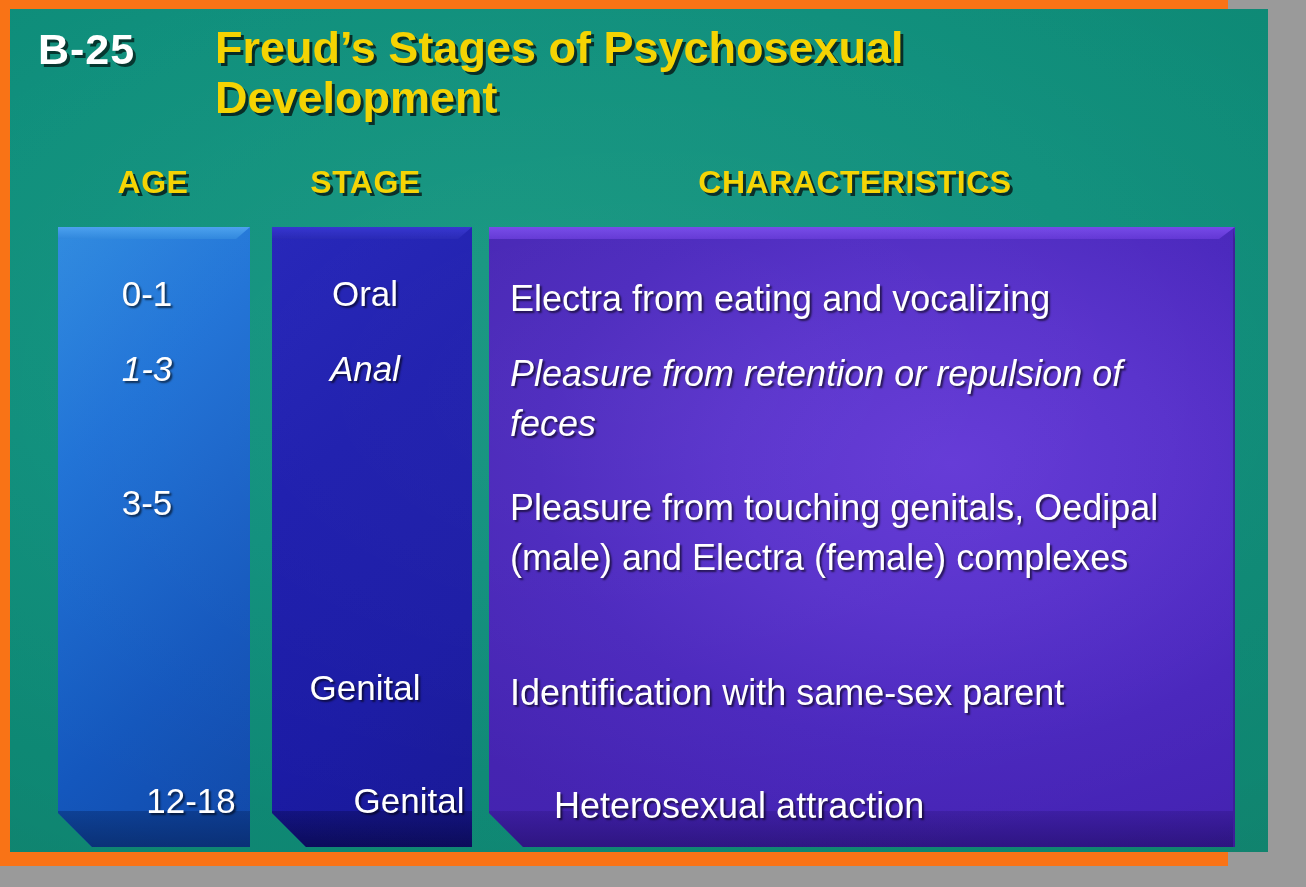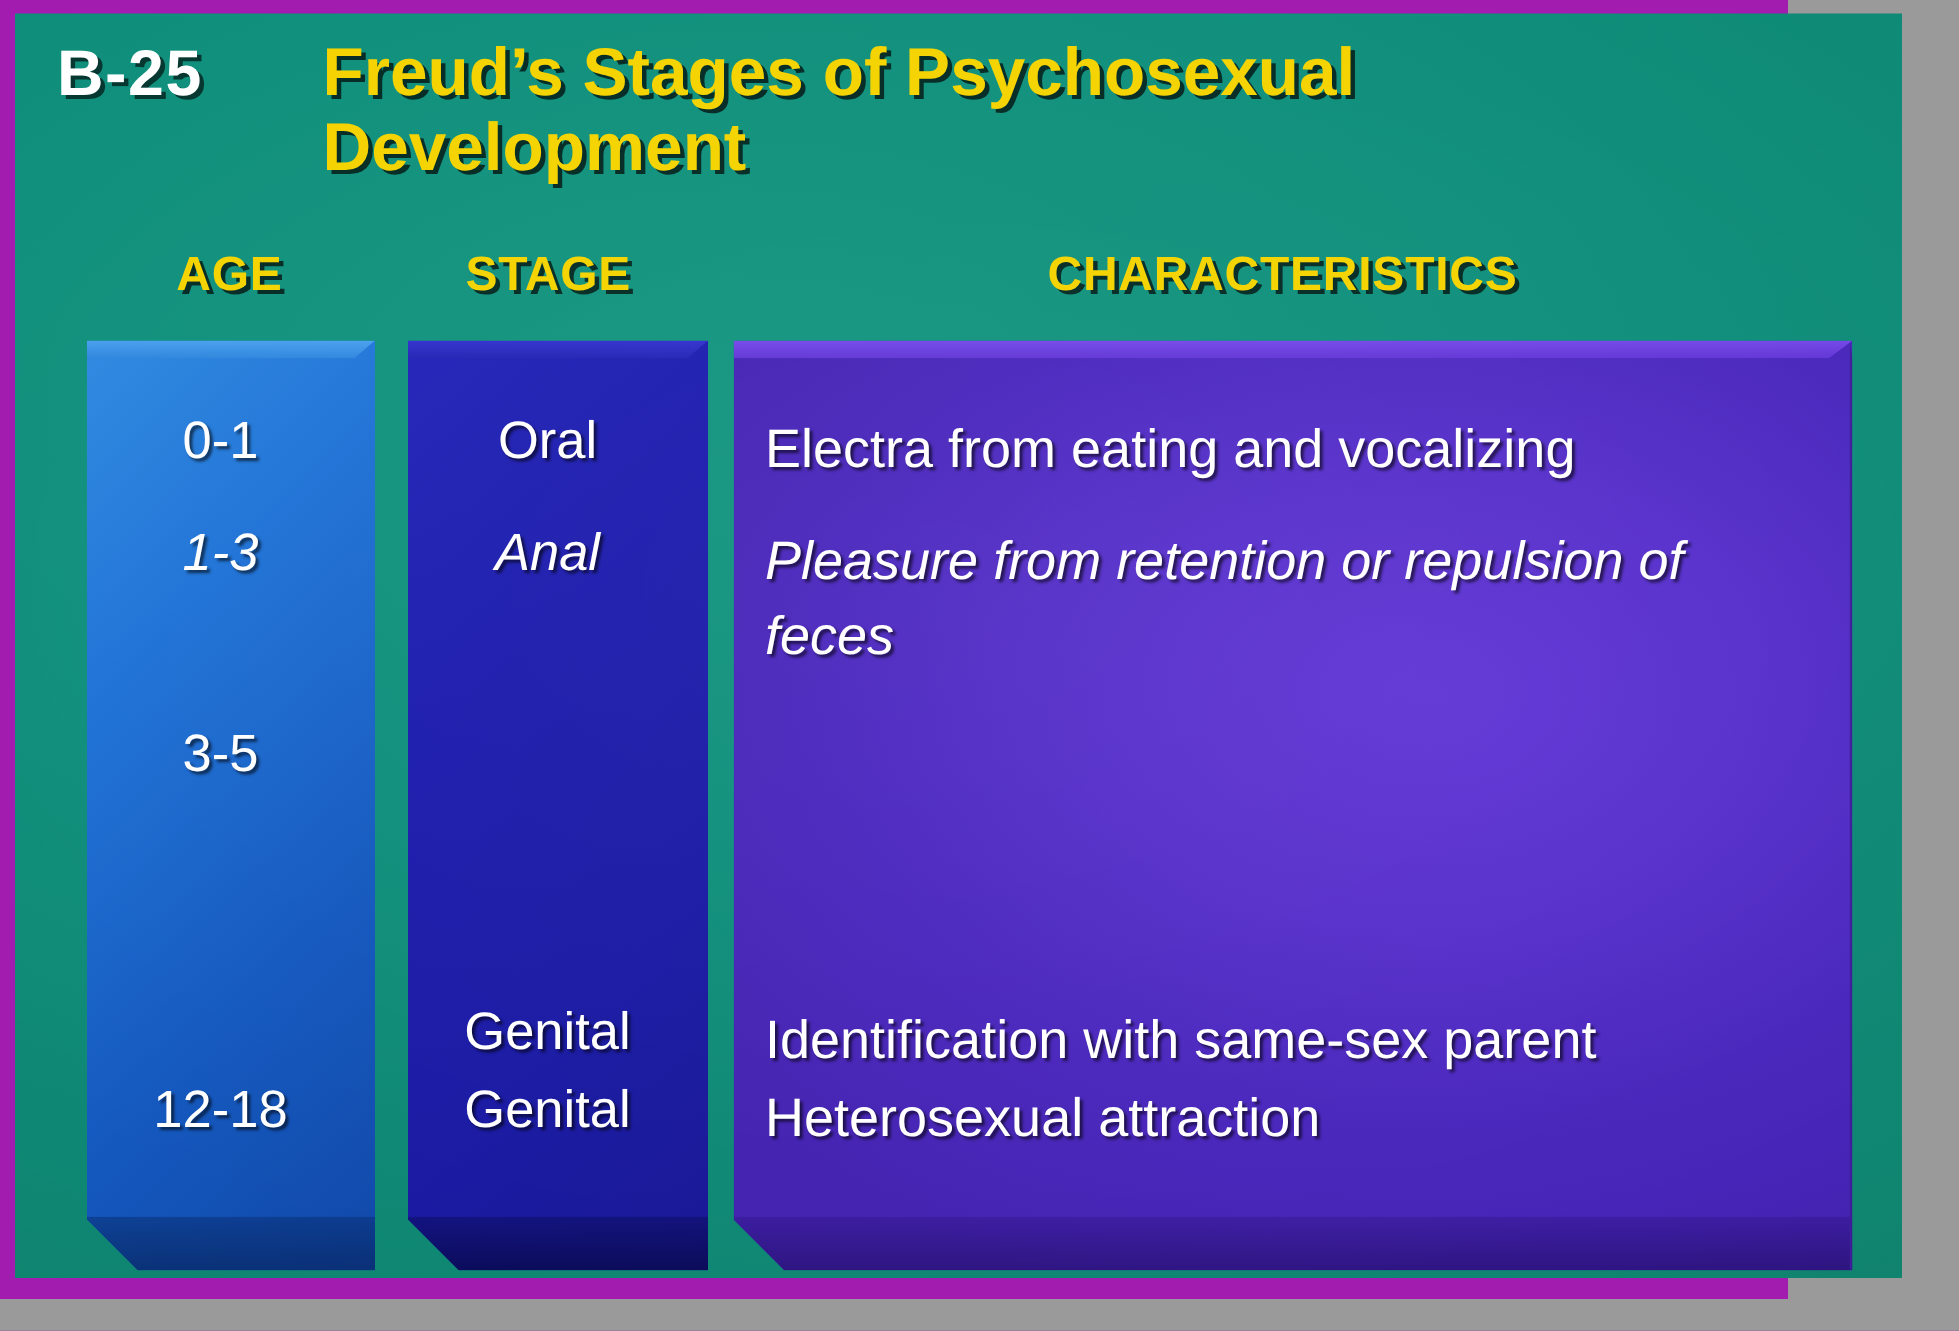--- a/index.html
+++ b/index.html
@@ -21,21 +21,22 @@
     left: 0; top: 0;
     width: 1306px;
     height: 887px;
     background: #9a9a9a;
   }
   #slide-black-border {
     position: absolute;
     left: 0px;  top: 0px;
     width: 1192px;
     height: 866px;
-    background: #a21caf;
+    background: #f97316;
+    padding-left: 36px;
   }
   
   #slide-surface {
     position: absolute;
     left: 10px; top: 9px;
     width: 1258px;
     height: 843px;
     background:
       radial-gradient(ellipse 120% 95% at 38% 30%, #14957f 0%, #0f8f7c 38%, #0e8874 68%, #12846e 100%);
     overflow: hidden;
@@ -231,21 +232,21 @@
     font-size: 36px;
     line-height: 1.38;
     text-align: left;
   }
 
   
   .row-0 { top: 265px; }
   .row-1 { top: 340px; font-style: italic; }
   .row-2 { top: 474px; }
   .row-3 { top: 659px; }
-  .row-4 { top: 711px; }
+  .row-4 { top: 772px; margin-left: 44px; }
 </style>
 </head>
 <body>
 
 <div id="slide-frame">
   <div id="slide-black-border">
     <div id="slide-surface">
 
       <div id="header-row">
         <div id="slide-code">B-25</div>
@@ -281,20 +282,21 @@
 
       <div class="cell cell-age row-0">0-1</div>
       <div class="cell cell-stage row-0">Oral</div>
       <div class="cell cell-char row-0">Electra from eating and vocalizing</div>
 
       <div class="cell cell-age row-1">1-3</div>
       <div class="cell cell-stage row-1">Anal</div>
       <div class="cell cell-char row-1">Pleasure from retention or repulsion of feces</div>
 
       <div class="cell cell-age row-2">3-5</div>
+      <div class="cell cell-char row-2">Pleasure from touching genitals, Oedipal (male) and Electra (female) complexes</div>
 
       <div class="cell cell-stage row-3">Genital</div>
       <div class="cell cell-char row-3">Identification with same-sex parent</div>
 
       <div class="cell cell-age row-4">12-18</div>
       <div class="cell cell-char row-4">Heterosexual attraction</div>
       <div class="cell cell-stage row-4">Genital</div>
 
     </div>
   </div>

